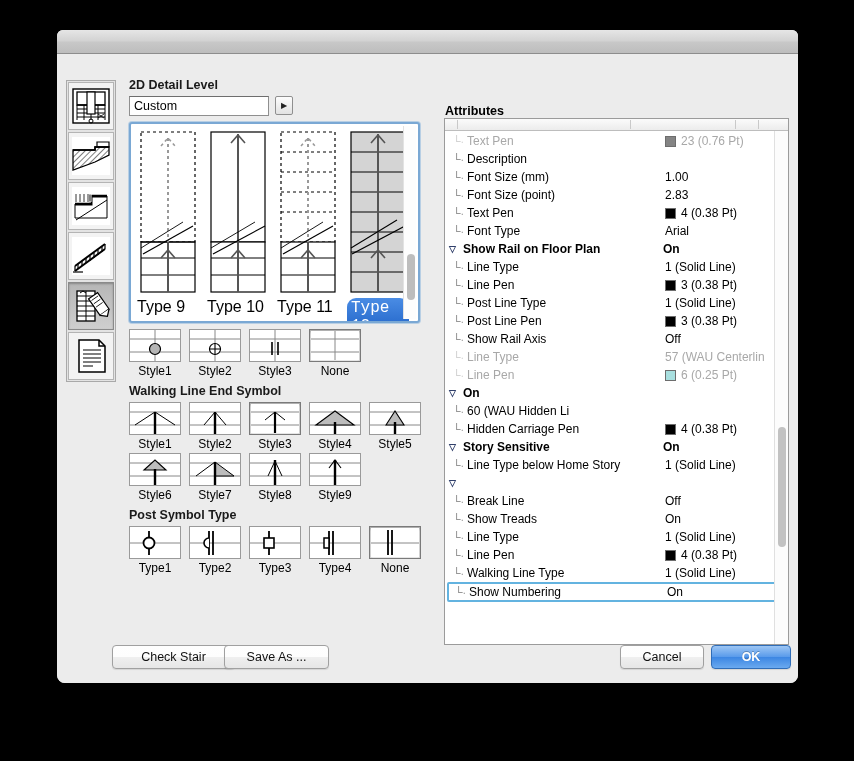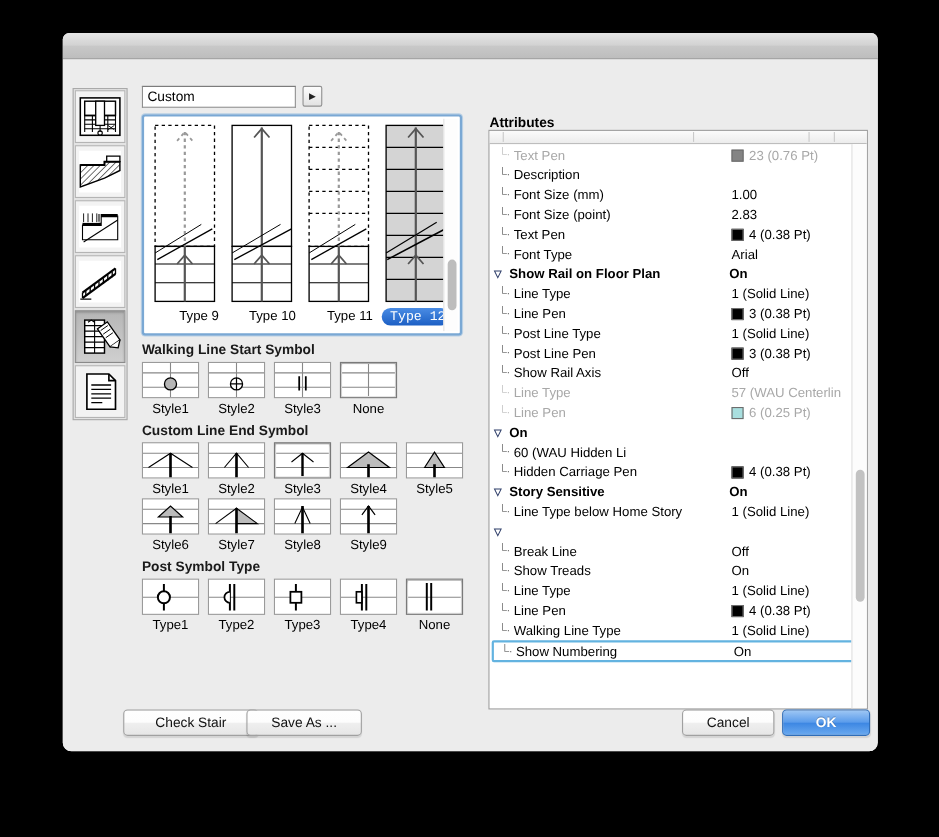--- a/index.html
+++ b/index.html
@@ -94,21 +94,21 @@
     box-shadow: 0 0 0 1px #b8cfe4;
     overflow: hidden;
   }
   #gallery-inner { display: flex; padding: 6px 4px 0 6px; gap: 8px; }
   .thumb-cell { width: 62px; }
   .thumb-art {
     width: 62px; height: 165px;
     position: relative;
   }
   .thumb-label {
-    text-align: right; font-size: 12px; color: #000;
+    text-align: left; font-size: 16px; color: #000;
     margin-top: 3px;
   }
   .thumb-label.selected {
     background: #2d71d0;
     background: linear-gradient(to bottom,#4a8ce4,#1c5fc4);
     color: #fff; border-radius: 9px; padding: 1px 4px;
     font-weight: normal;
     font-family: Liberation Mono, monospace;
   }
   #gallery-scroll {
@@ -321,20 +321,21 @@
             <g stroke="#000" stroke-width="1.2">
               <path d="M12 14 h18 M12 18 h18 M12 22 h18 M12 26 h18 M12 30 h10"></path>
             </g>
           </svg>
         </span>
       </div>
     </div>
 
     <div id="leftcol">
 
+      <div class="section-title">2D Detail Level</div>
 
       <div id="detail-row">
         <div id="detail-combo">Custom</div>
         <div id="detail-arrow">
           <span>▶</span>
         </div>
       </div>
 
       <div id="gallery">
         <div id="gallery-inner">
@@ -410,21 +411,20 @@
             <div class="thumb-label selected">Type 12</div>
           </div>
 
         </div>
         <div id="gallery-scroll">
           <div id="gallery-thumb"></div>
         </div>
       </div>
 
       <div class="block">
-        <div class="section-title">Walking Line Start Symbol</div>
         <div class="symbol-grid">
 
           <div class="sym-cell">
             <div class="sym-box">
               <svg width="50" height="31" viewBox="0 0 50 31">
                 <path d="M0 9 h50 M0 22 h50 M25 0 v31" stroke="#888" stroke-width="1"></path>
                 <circle cx="25" cy="19" r="5.5" fill="#b5b5b5" stroke="#000" stroke-width="1.2"></circle>
               </svg>
             </div>
             <div class="sym-label">Style1</div>
@@ -457,21 +457,21 @@
                 <path d="M0 8 h48 M0 21 h48 M24 0 v29" stroke="#888" stroke-width="1"></path>
               </svg>
             </div>
             <div class="sym-label">None</div>
           </div>
 
         </div>
       </div>
 
       <div class="block">
-        <div class="section-title">Custom Line End Symbol</div>
+        <div class="section-title">Walking Line End Symbol</div>
 
         <div class="symbol-grid">
 
           <div class="sym-cell">
             <div class="sym-box">
               <svg width="50" height="31" viewBox="0 0 50 31">
                 <path d="M0 9 h50 M0 22 h50" stroke="#888" stroke-width="1"></path>
                 <path d="M25 31 v-22" stroke="#000" stroke-width="2.4"></path>
                 <path d="M5 22 L25 9 L45 22" fill="none" stroke="#000" stroke-width="1"></path>
               </svg>

